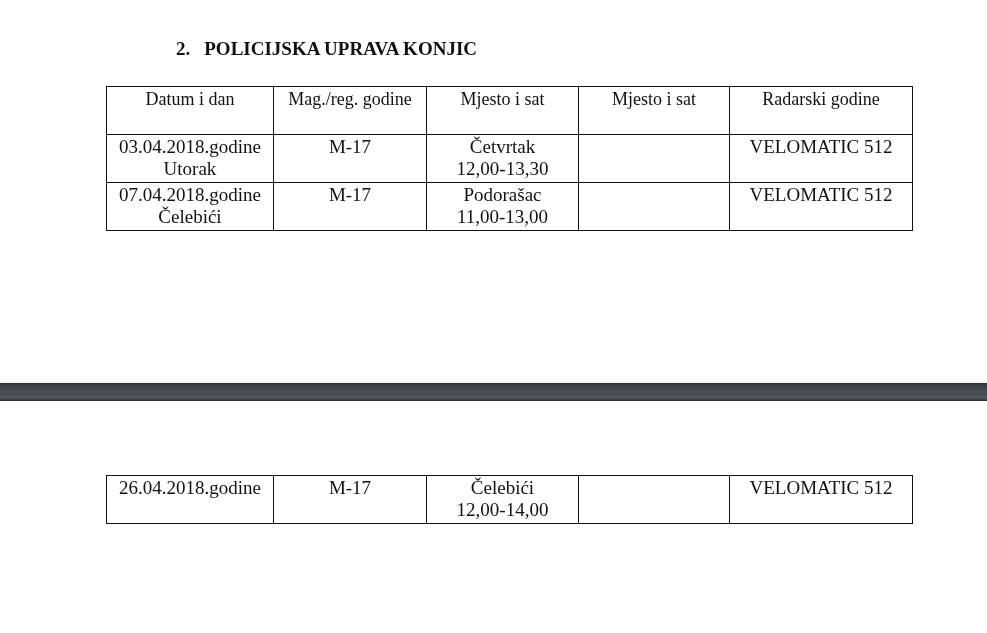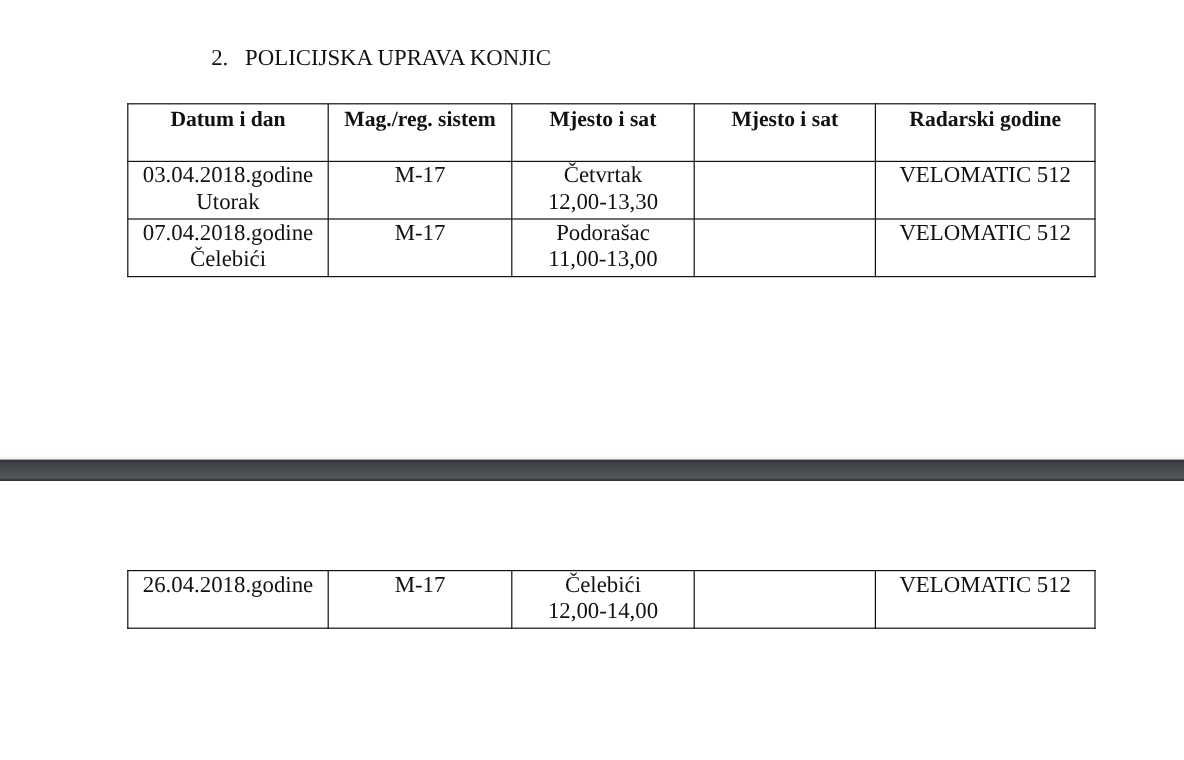--- a/index.html
+++ b/index.html
@@ -22,21 +22,21 @@
       background: #ffffff;
     }
     .page-top { top: 0; height: 383px; }
     .page-bottom { top: 401px; height: 232px; }
 
     .section-title {
       position: absolute;
       left: 176px;
       top: 38px;
       font-size: 19px;
-      font-weight: normal;
+      font-weight: bold;
       letter-spacing: 0px;
       white-space: nowrap;
     }
     .section-title .num { margin-right: 14px; }
 
     table.schedule {
       position: absolute;
       left: 106px;
       border-collapse: collapse;
       table-layout: fixed;
@@ -45,21 +45,21 @@
       line-height: 22px;
     }
     table.schedule td, table.schedule th {
       border: 1.5px solid #111111;
       padding: 0;
       vertical-align: top;
       text-align: center;
       overflow: hidden;
     }
     table.schedule th {
-      font-weight: bold;
+      font-weight: normal;
       font-size: 18px;
       height: 46px;
       padding-top: 1px;
     }
     table.schedule td {
       height: 46px;
       padding-top: 1px;
     }
     .t1 { top: 86px; }
     .t2 { top: 475px; }
@@ -103,21 +103,21 @@
     <colgroup>
       <col class="c1">
         <col class="c2">
         <col class="c3">
         <col class="c4">
         <col class="c5">
     </colgroup>
     <tbody>
         <tr>
       <th>Datum i dan</th>
-      <th>Mag./reg. sistem</th>
+      <th>Mag./reg. godine</th>
       <th>Mjesto i sat</th>
       <th>Mjesto i sat</th>
       <th>Radarski godine</th>
     </tr>
     <tr>
       <td>
         <span class="line">03.04.2018.godine</span>
         <span class="line">Utorak</span>
       </td>
       <td>

